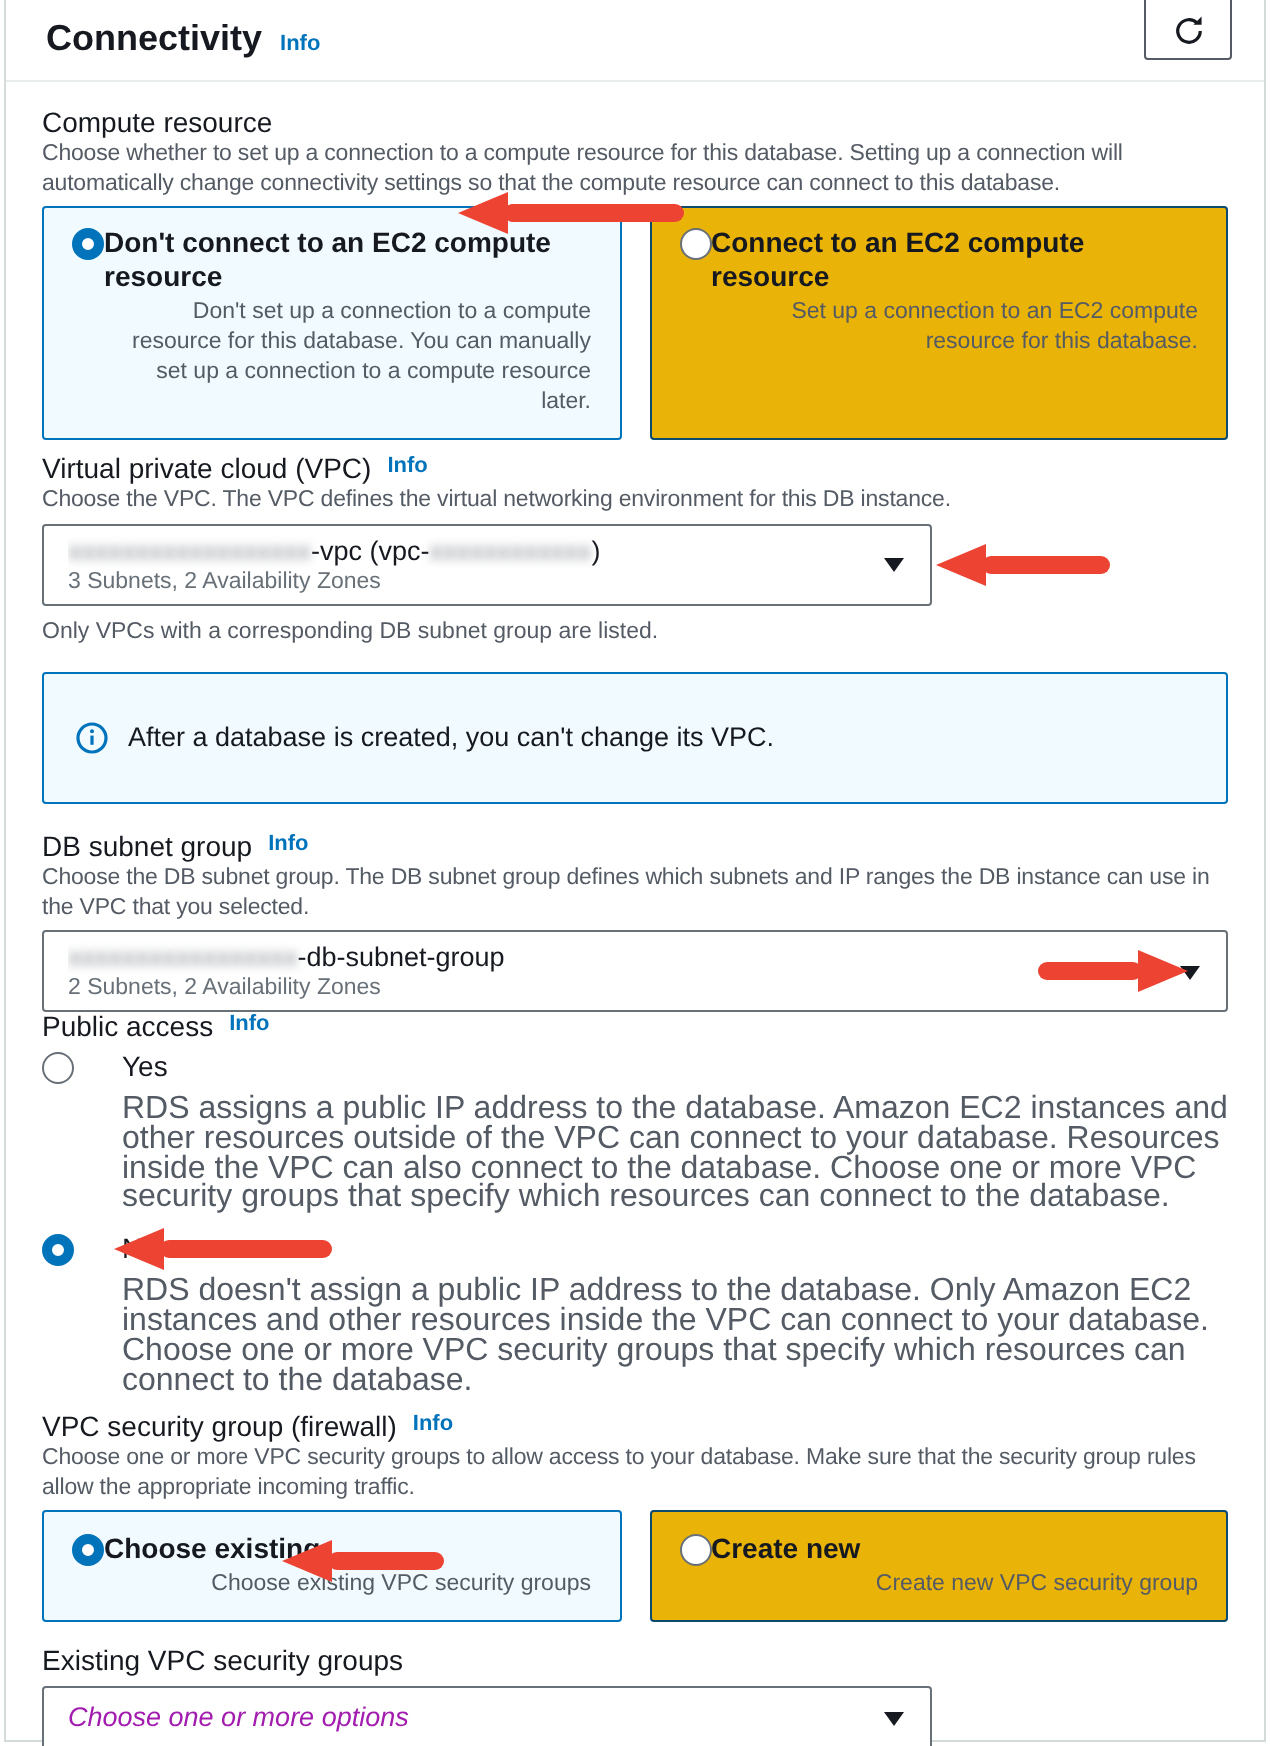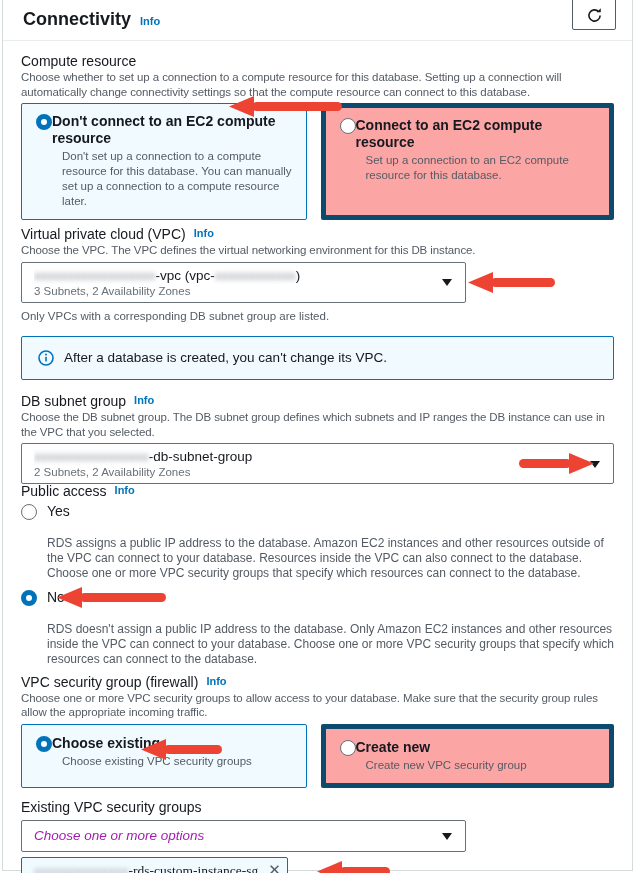--- a/index.html
+++ b/index.html
@@ -25,43 +25,43 @@
     display:flex; align-items:center; justify-content:center; cursor:pointer; padding-top:8px;
   }
   
   .content { padding:13px 18px 0 18px; }
   .label-row { display:flex; align-items:flex-start; gap:8px; margin-bottom:1px; }
   .field-label { font-size:14px; line-height:15px; color:#16191f; }
   .desc { font-size:11.5px; line-height:14.5px; color:#545b64; margin:1px 0 4px 0; letter-spacing:-0.1px; }
   .hint { font-size:11.5px; line-height:14.5px; color:#545b64; margin:6px 0 13px 0; }
   
   .cards { display:flex; gap:14px; position:relative; margin-bottom:7px; }
-  .card { flex:1; border:5px solid #0c4a6e; border-radius:2px; background:#fca5a5; padding:9px 14px 10px 14px; cursor:pointer; }
+  .card { flex:1; border:1px solid #0c4a6e; border-radius:2px; background:#eab308; padding:9px 14px 10px 14px; cursor:pointer; }
   .card.selected { border:1px solid #0073bb; background:#f1faff; }
   .card-title-row { display:flex; align-items:flex-start; }
   .card-title { font-size:14px; line-height:17px; font-weight:700; }
-  .card-desc { margin:2px 0 0 26px; font-size:11.5px; line-height:15px; color:#545b64; }
+  .card-desc { margin:2px 0 0 26px; font-size:11.5px; line-height:15px; color:#545b64;text-align:right; }
   .radio { width:16px; height:16px; border-radius:50%; border:1px solid #687078; background:#fff; flex:none; margin-top:1px; }
   .radio.checked { border:5px solid #0073bb; }
   
   .select { position:relative; border:1px solid #687078; border-radius:2px; background:#fff; padding:4px 22px 4px 12px; cursor:pointer; }
   .select.single { padding:6px 34px 7px 12px; }
   .select-main { font-size:13.5px; line-height:17px; white-space:nowrap; overflow:hidden; }
   .select-sub { font-size:11.5px; line-height:14px; color:#687078; }
   .select-placeholder { font-style:italic; color:#a21caf; }
   .caret { position:absolute; right:13px; top:50%; margin-top:-3px; width:0; height:0;
     border-left:5px solid transparent; border-right:5px solid transparent; border-top:7px solid #16191f; }
   .redacted { filter:blur(2.5px); color:#8b9096; }
   
   .alert { display:flex; align-items:flex-start; gap:10px; border:1px solid #0073bb; background:#f1faff;
-    border-radius:2px; padding:12px 16px; margin:1px 0 14px 0; font-size:13.5px; line-height:18px; }
-  
-  .radio-option { position:relative; display:flex; gap:10px; align-items:flex-start; margin-top:4px; }
+    border-radius:2px; padding:23px 16px; margin:1px 0 14px 0; font-size:13.5px; line-height:18px; }
+  
+  .radio-option { position:relative; display:flex; gap:24px; align-items:flex-start; margin-top:4px; }
   .opt-label { font-size:14px; line-height:16px; }
-  .opt-desc { font-size:12px; line-height:14.8px; color:#545b64; margin:17px 0 5px 0; }
+  .opt-desc { font-size:16px; line-height:14.8px; color:#545b64; margin:7px 0 5px 0; }
   
   .chip-row { position:relative; margin:5px 0 12px 0; }
   .chip { display:inline-flex; align-items:center; gap:10px; border:1px solid #0073bb; background:#f1faff;
     border-radius:2px; padding:4px 6px 4px 12px; font-size:13.5px; line-height:18px;font-family:Liberation Serif, serif; }
   .chip-x { color:#545b64; font-size:15px; line-height:15px; cursor:pointer; }
   
   .arrow { position:absolute; pointer-events:none; z-index:5; }
   .arrow svg polygon, .arrow svg rect { fill:#ec4333; }
   .flip { transform:scaleX(-1); }
   .sgcards .card { padding:10px 14px; }

